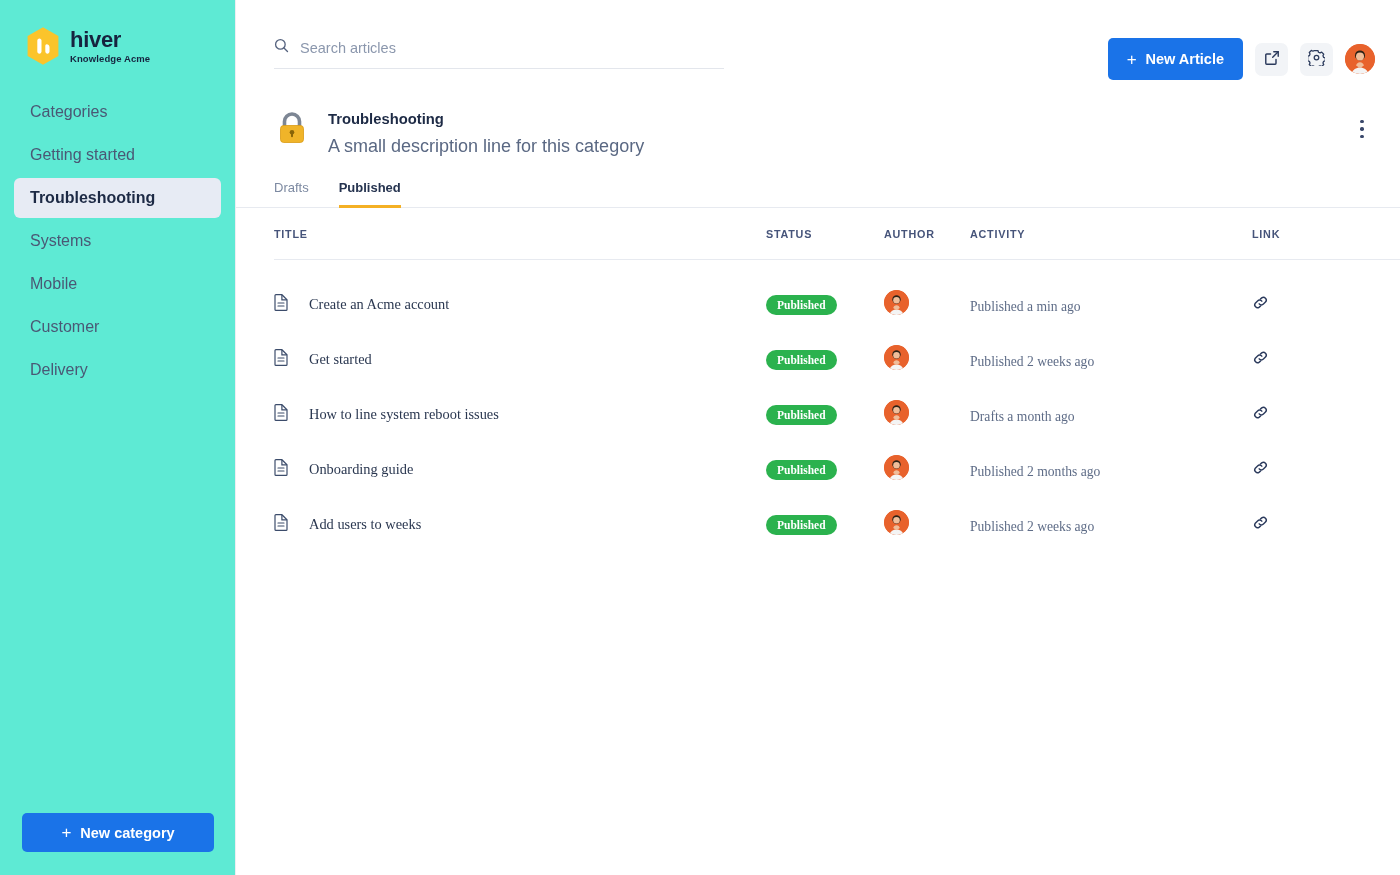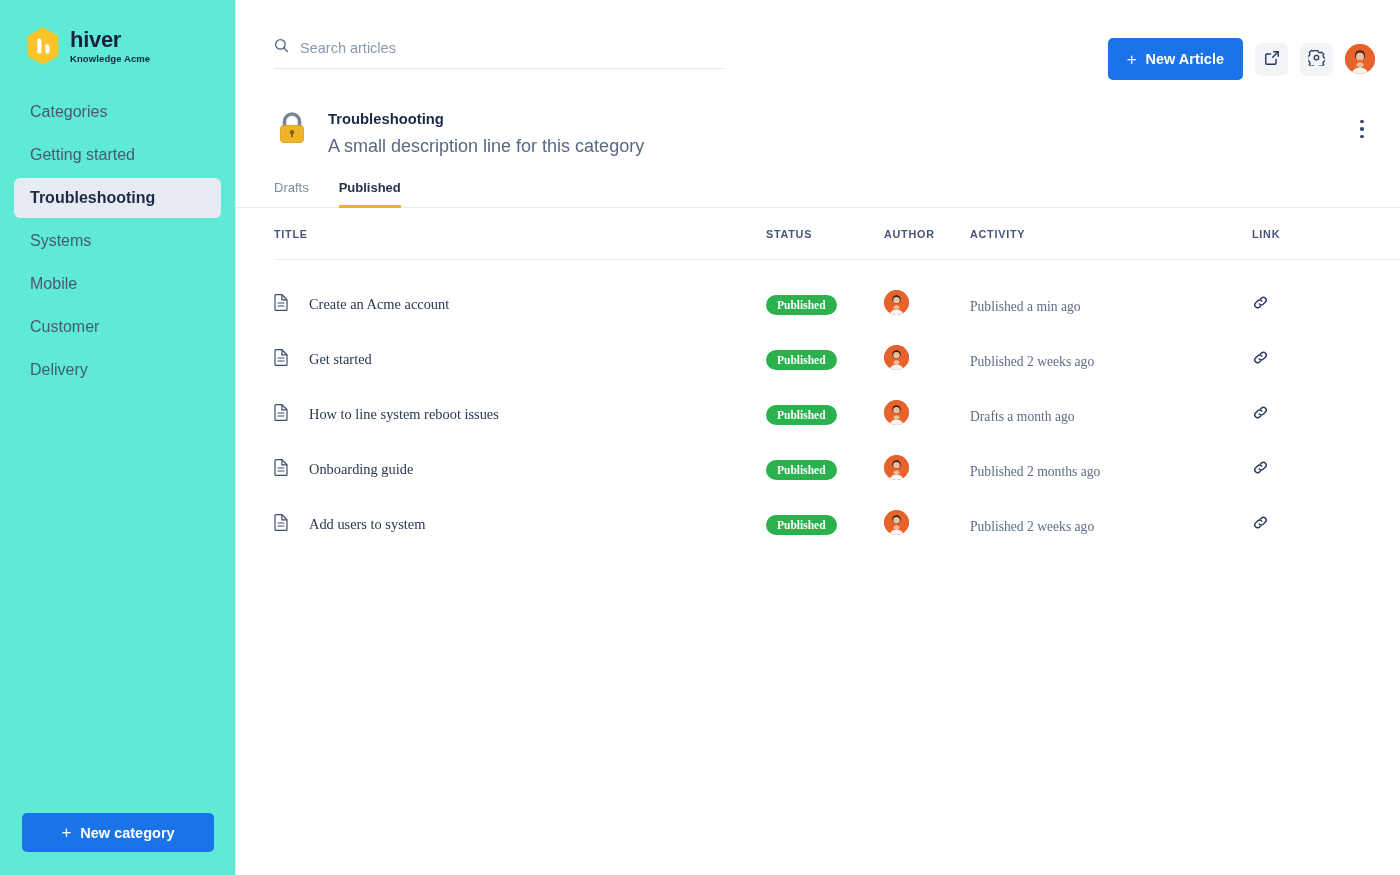--- a/index.html
+++ b/index.html
@@ -455,21 +455,21 @@
 
       <div class="row">
         <div class="cell col-title">
           <span class="doc-icon">
             <svg width="14" height="17" viewBox="0 0 14 17" fill="none">
               <path d="M1 1.6a.9.9 0 0 1 .9-.9h6l5.1 5v9.7a.9.9 0 0 1-.9.9H1.9a.9.9 0 0 1-.9-.9z" stroke="#3c4c6b" stroke-width="1.2"></path>
               <path d="M7.9.9v5h5" stroke="#3c4c6b" stroke-width="1.2"></path>
               <path d="M4 9h6M4 12h6" stroke="#3c4c6b" stroke-width="1.2" stroke-linecap="round"></path>
             </svg>
           </span>
-          <span class="row-title">Add users to system</span>
+          <span class="row-title">Add users to weeks</span>
         </div>
         <div class="cell col-status">
           <span class="badge">Published</span>
         </div>
         <div class="cell col-author">
           <span class="avatar sm">
             <svg viewBox="0 0 25 25" width="25" height="25">
               <circle cx="12.5" cy="12.5" r="12.5" fill="#e8622c"></circle>
               <circle cx="12.5" cy="9.5" r="4.2" fill="#2c2217"></circle>
               <circle cx="12.5" cy="10.3" r="3.3" fill="#f0bd9a"></circle>

